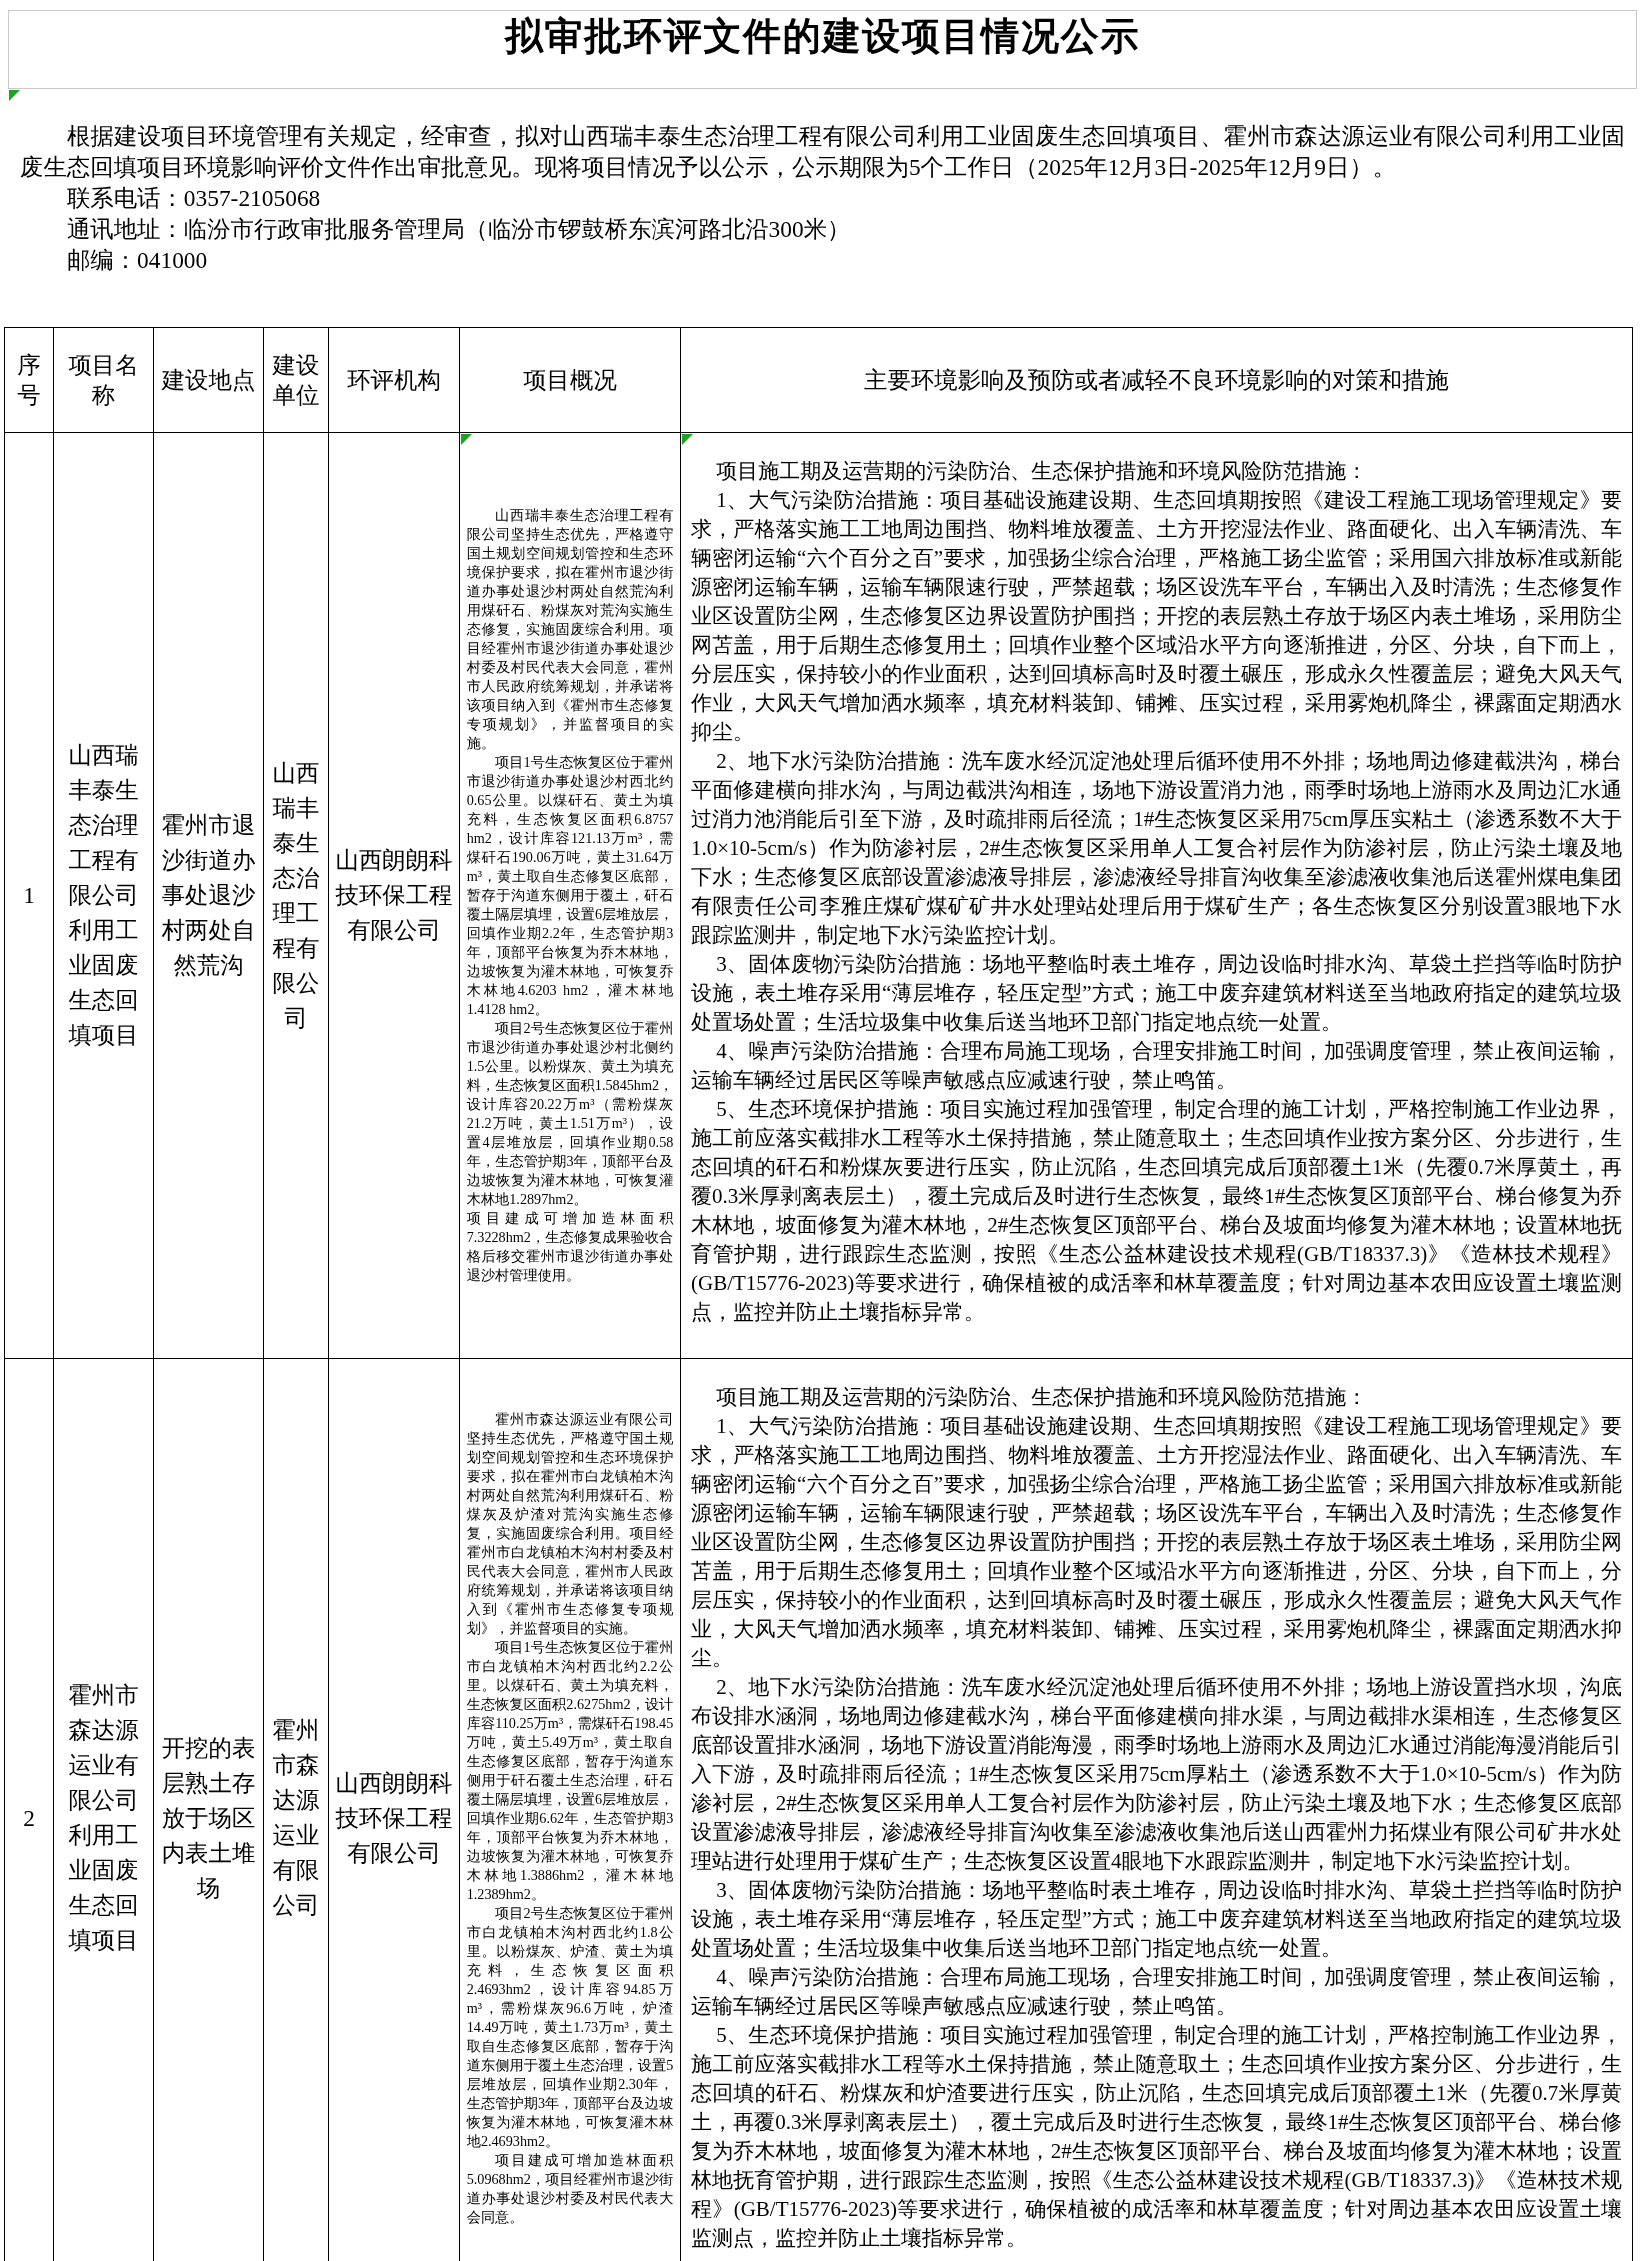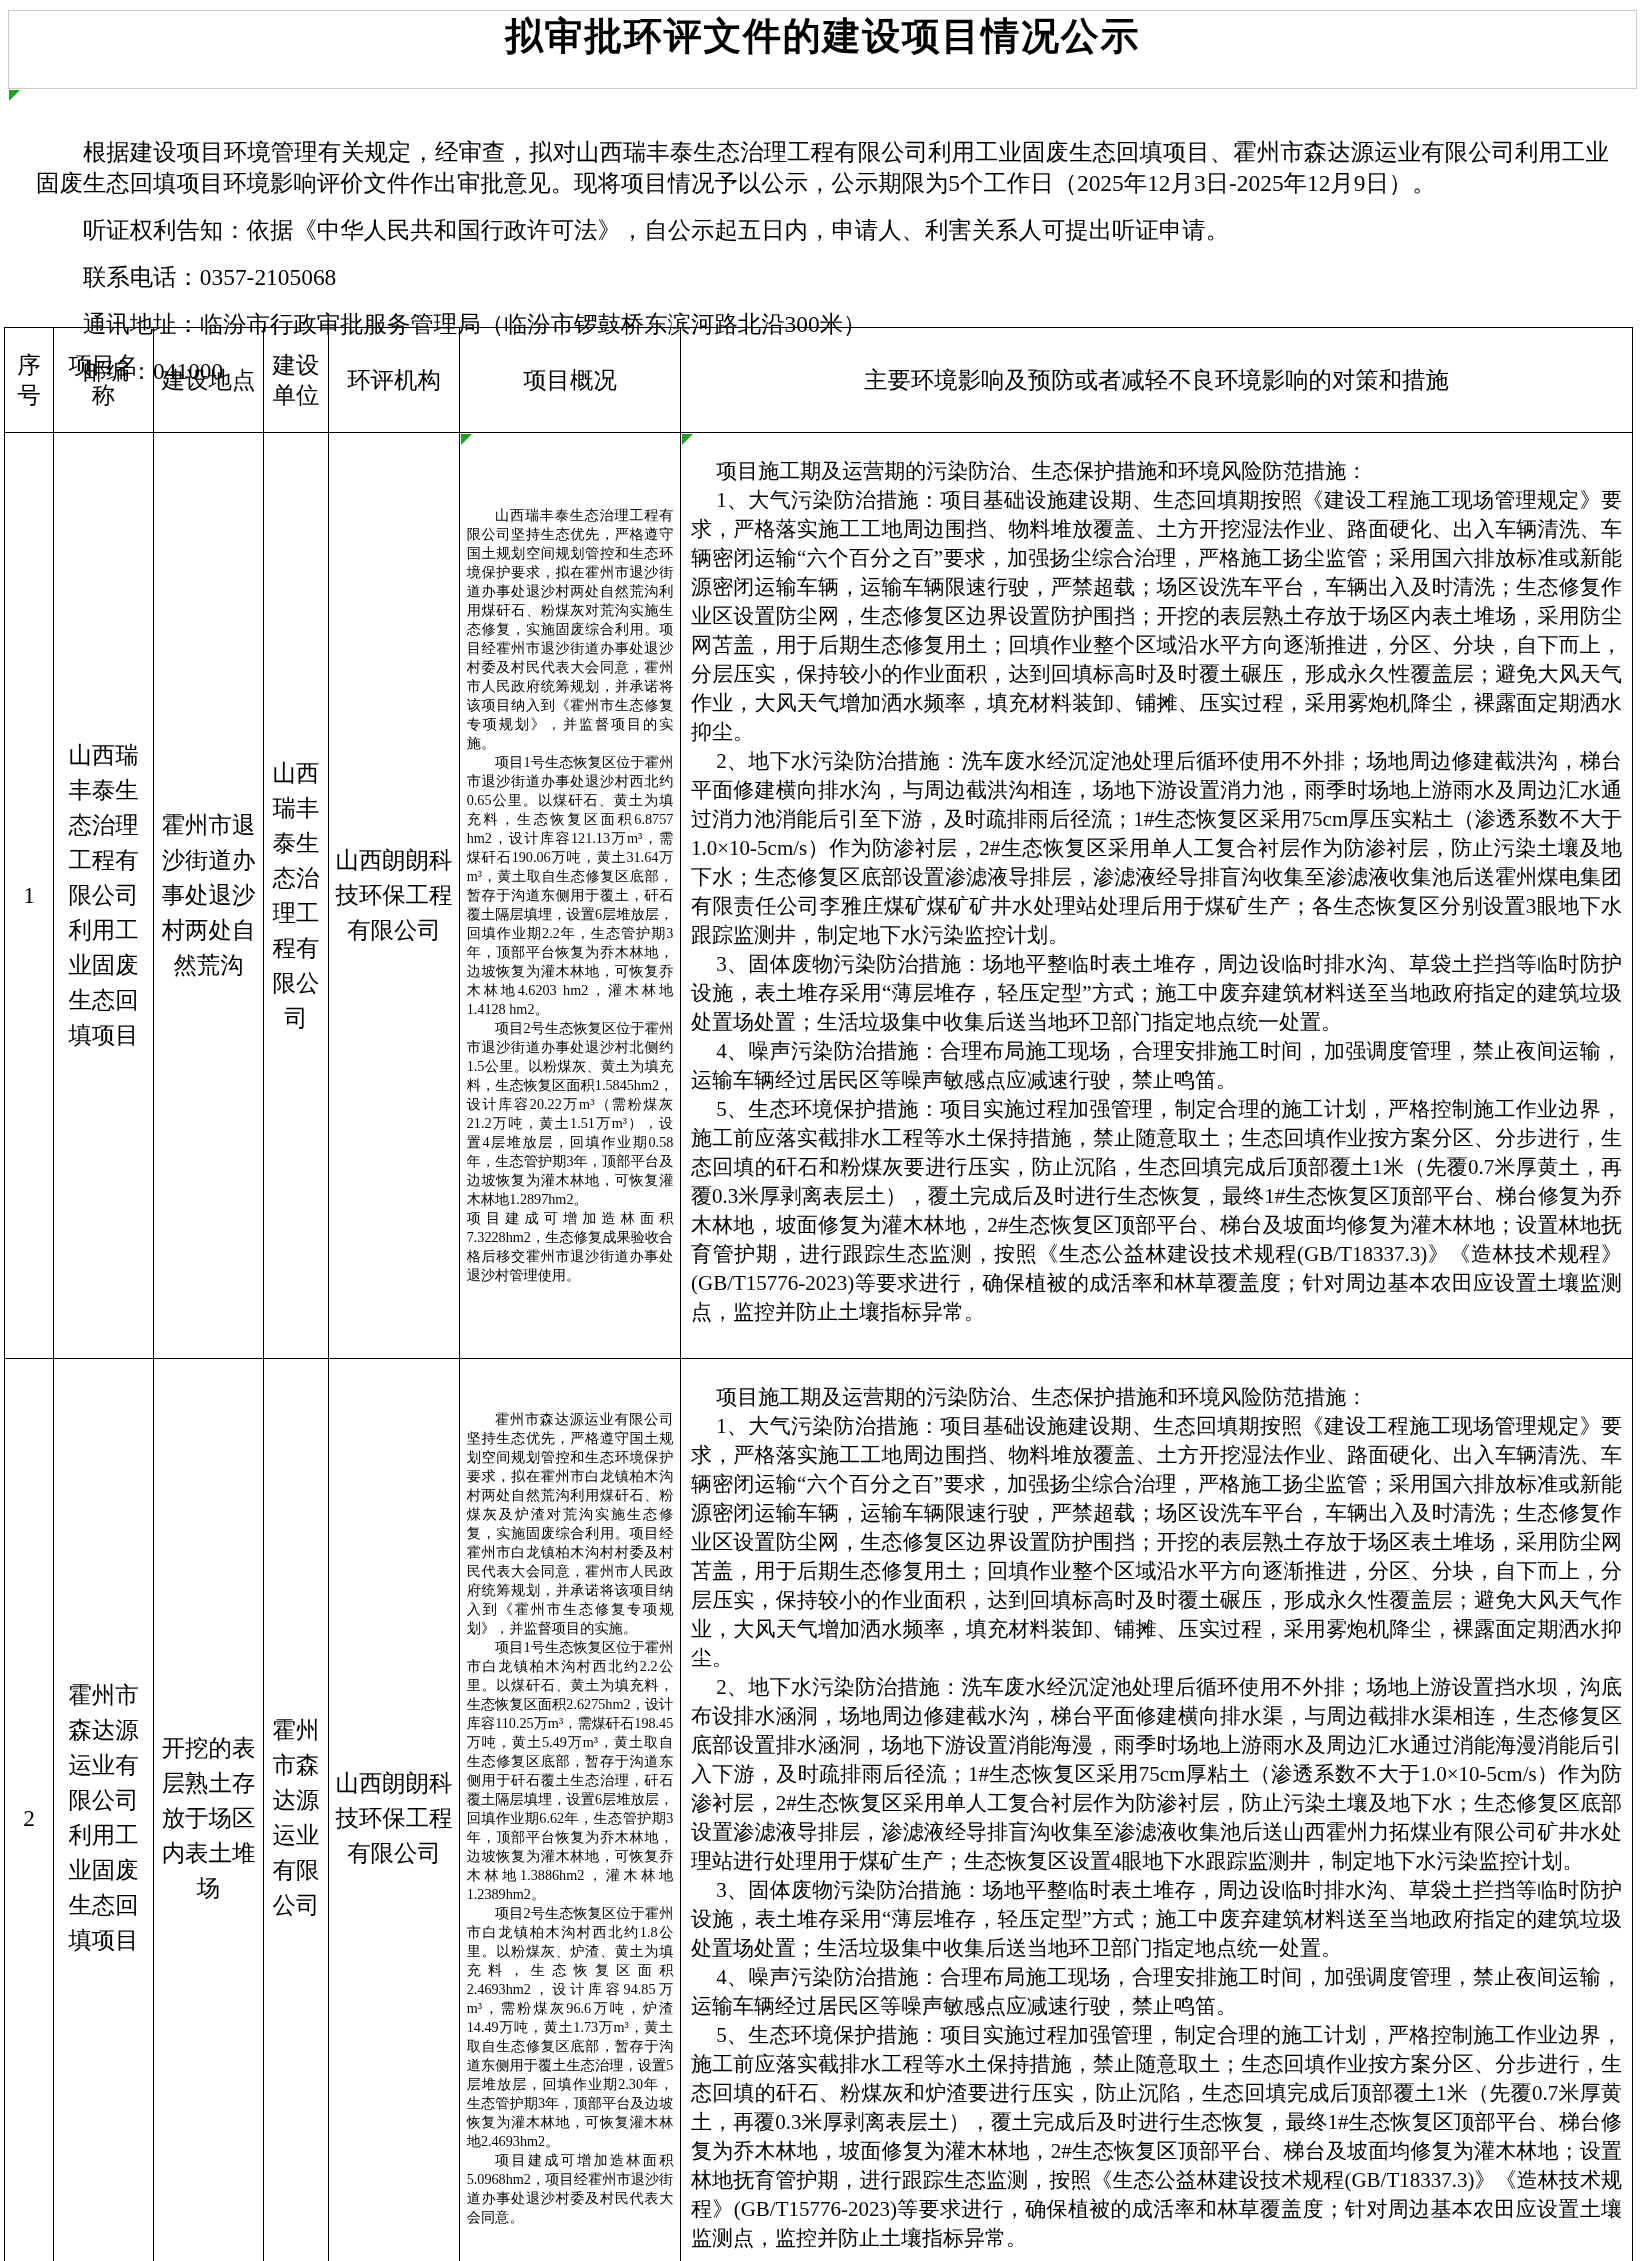--- a/index.html
+++ b/index.html
@@ -12,21 +12,21 @@
     margin:10px 8.4px 0 8.4px;height:77px;
     border:0.8px solid #c9c9c9;
     display:flex;align-items:flex-start;justify-content:center;
     background:#fff;
   }
   .page-title{font-size:38px;font-weight:bold;margin:0;letter-spacing:1.7px;}
   .intro-block{
     position:relative;margin:0 8.4px;height:238px;box-sizing:border-box;
     padding:32px 11.7px 0 11.7px;font-size:23.4px;line-height:31px;
   }
-  .intro-block p{margin:16px;text-indent:2em;text-align:justify;}
+  .intro-block p{margin:0;text-indent:2em;text-align:justify;}
   .green-tri{
     position:absolute;top:0.8px;left:0.8px;width:0;height:0;
     border-top:11px solid #21a121;border-right:11px solid transparent;
   }
   table.main{
     border-collapse:collapse;table-layout:fixed;width:1629px;margin:0 4px;
   }
   table.main th, table.main td{border:1.7px solid #000;box-sizing:border-box;}
   table.main th{
     font-size:23.4px;font-weight:normal;height:105px;text-align:center;
@@ -53,21 +53,20 @@
 </head>
 <body>
 
 <div class="title-band">
   <h1 class="page-title">拟审批环评文件的建设项目情况公示</h1>
 </div>
 
 <div class="intro-block">
   <span class="green-tri"></span>
   <p>根据建设项目环境管理有关规定，经审查，拟对山西瑞丰泰生态治理工程有限公司利用工业固废生态回填项目、霍州市森达源运业有限公司利用工业固废生态回填项目环境影响评价文件作出审批意见。现将项目情况予以公示，公示期限为5个工作日（2025年12月3日-2025年12月9日）。</p>
-  <p>听证权利告知：依据《中华人民共和国行政许可法》，自公示起五日内，申请人、利害关系人可提出听证申请。</p>
   <p>联系电话：0357-2105068</p>
   <p>通讯地址：临汾市行政审批服务管理局（临汾市锣鼓桥东滨河路北沿300米）</p>
   <p>邮编：041000</p>
 </div>
 
 <table class="main">
   <colgroup>
     <col style="width:49px">
       <col style="width:100px">
       <col style="width:110px">

